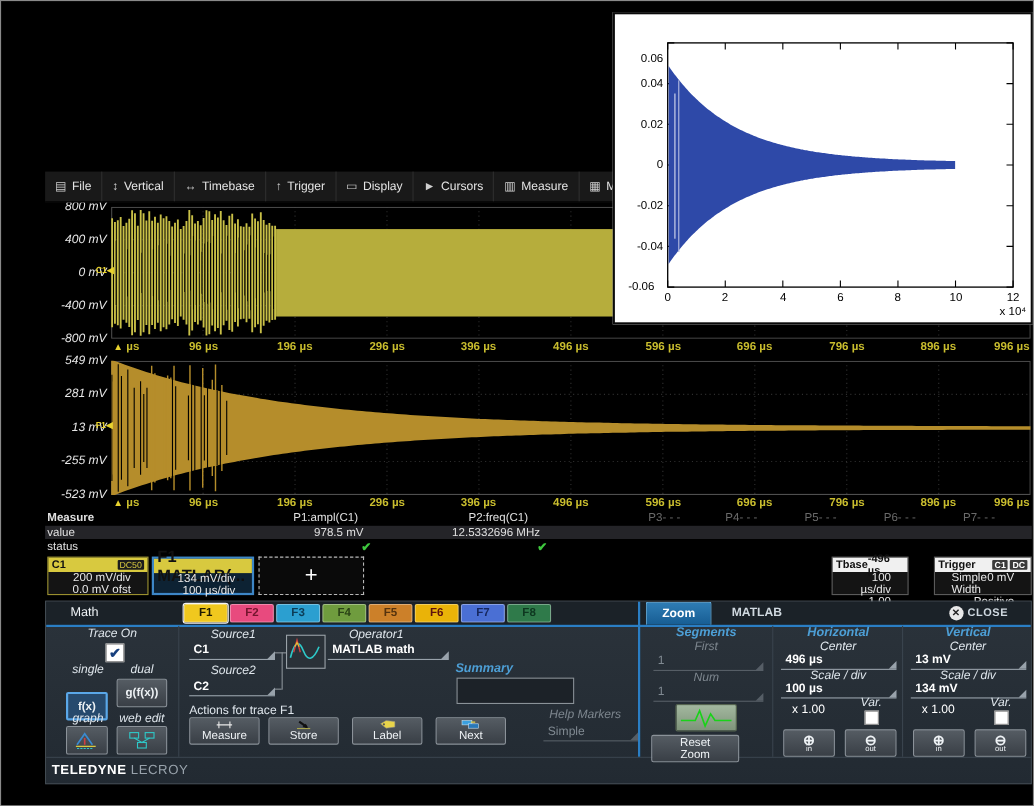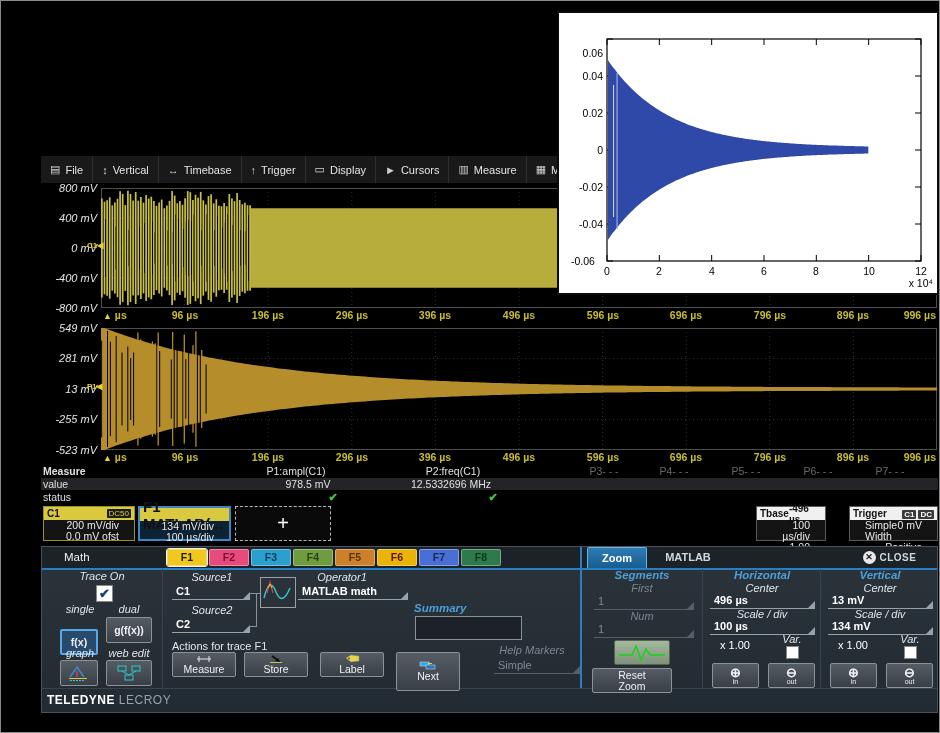--- a/index.html
+++ b/index.html
@@ -526,21 +526,21 @@
         </svg>
       <span>Store</span>
     </div>
     <div class="btn" style="left:278px;top:105px;width:64px;height:25px;">
       <svg width="18" height="9">
           <path d="M3,4 L8,1 L16,2 L16,7 L8,8 Z" fill="#e8d44a" stroke="#888" stroke-width="0.5"></path>
           <circle cx="6" cy="4.5" r="1" fill="#555"></circle>
         </svg>
       <span>Label</span>
     </div>
-    <div class="btn" style="left:354px;top:105px;width:64px;height:39px;">
+    <div class="btn" style="left:354px;top:105px;width:64px;height:25px;">
       <svg width="18" height="9">
           <rect x="1" y="1" width="9" height="4" fill="#3aa0e0" stroke="#cfe8f8" stroke-width="0.5"></rect>
           <rect x="7" y="4" width="9" height="4" fill="#2878b8" stroke="#cfe8f8" stroke-width="0.5"></rect>
           <line x1="9" y1="2.5" x2="13" y2="2.5" stroke="#e8d44a"></line>
         </svg>
       <span>Next</span>
     </div>
     <span class="ilabel dim" style="left:430px;top:97px;width:120px;">Help Markers</span>
     <div class="dd dis" style="left:452px;top:112px;width:86px;"><span>Simple</span></div>
 

